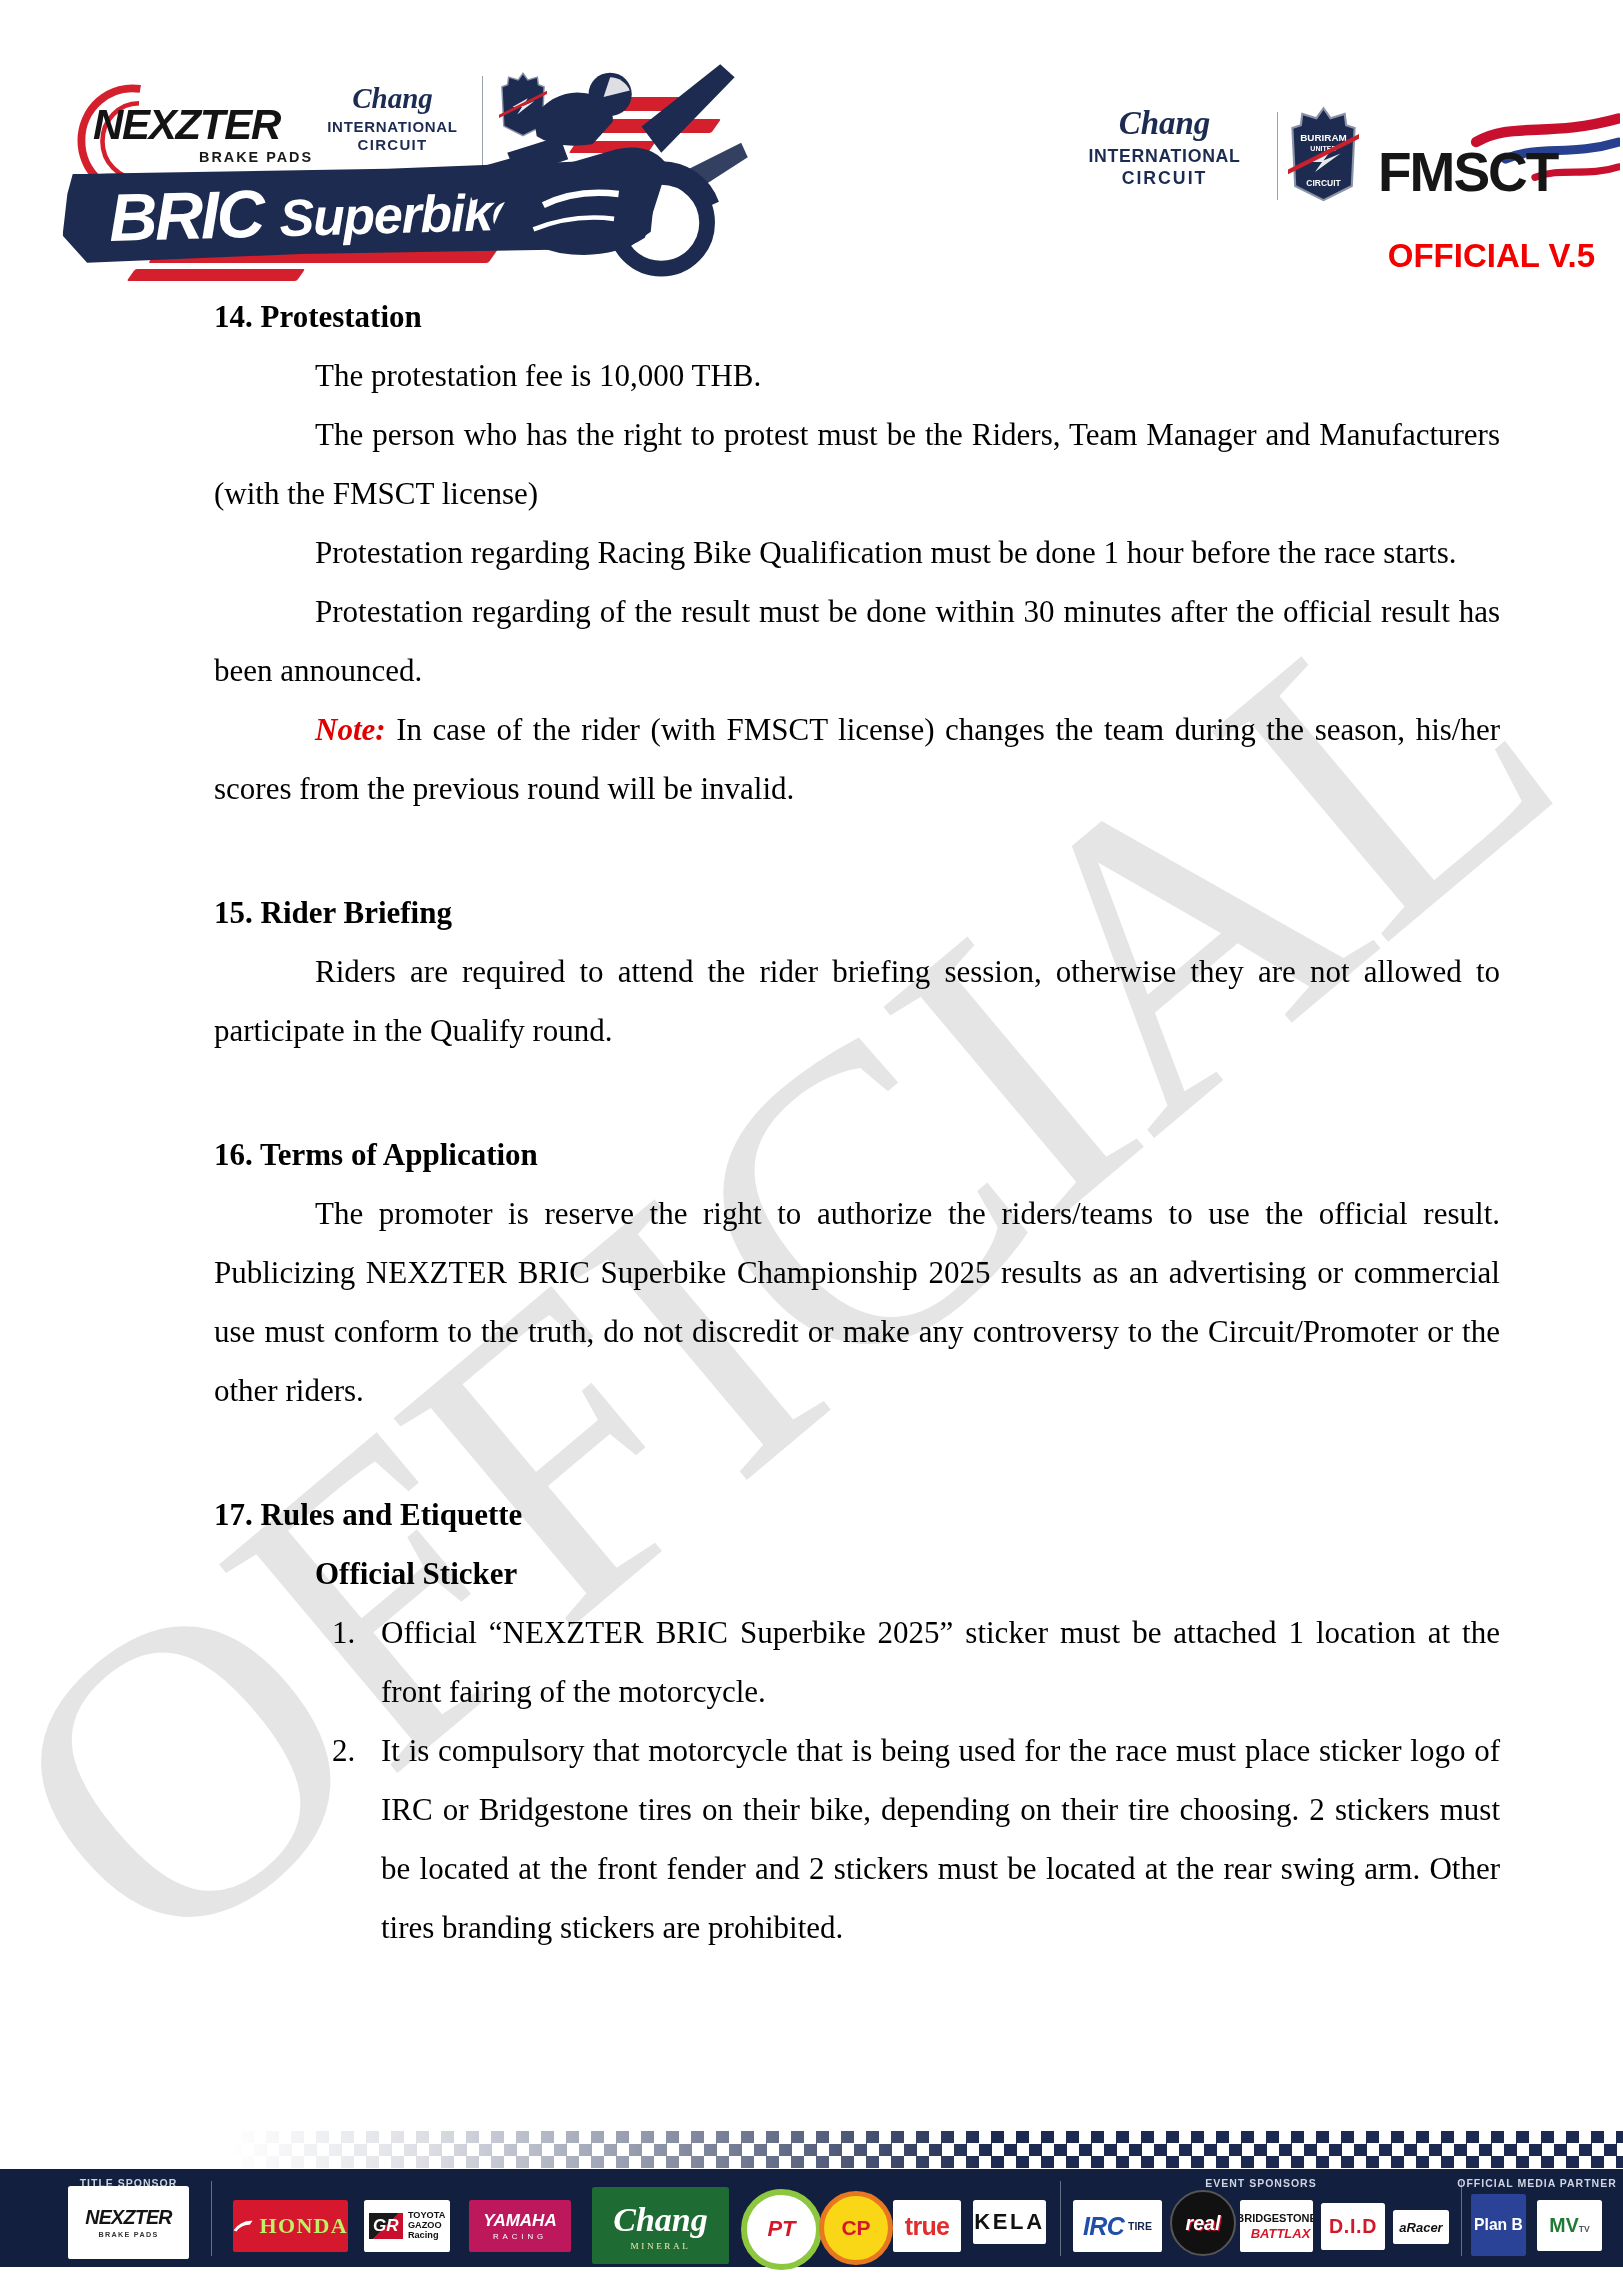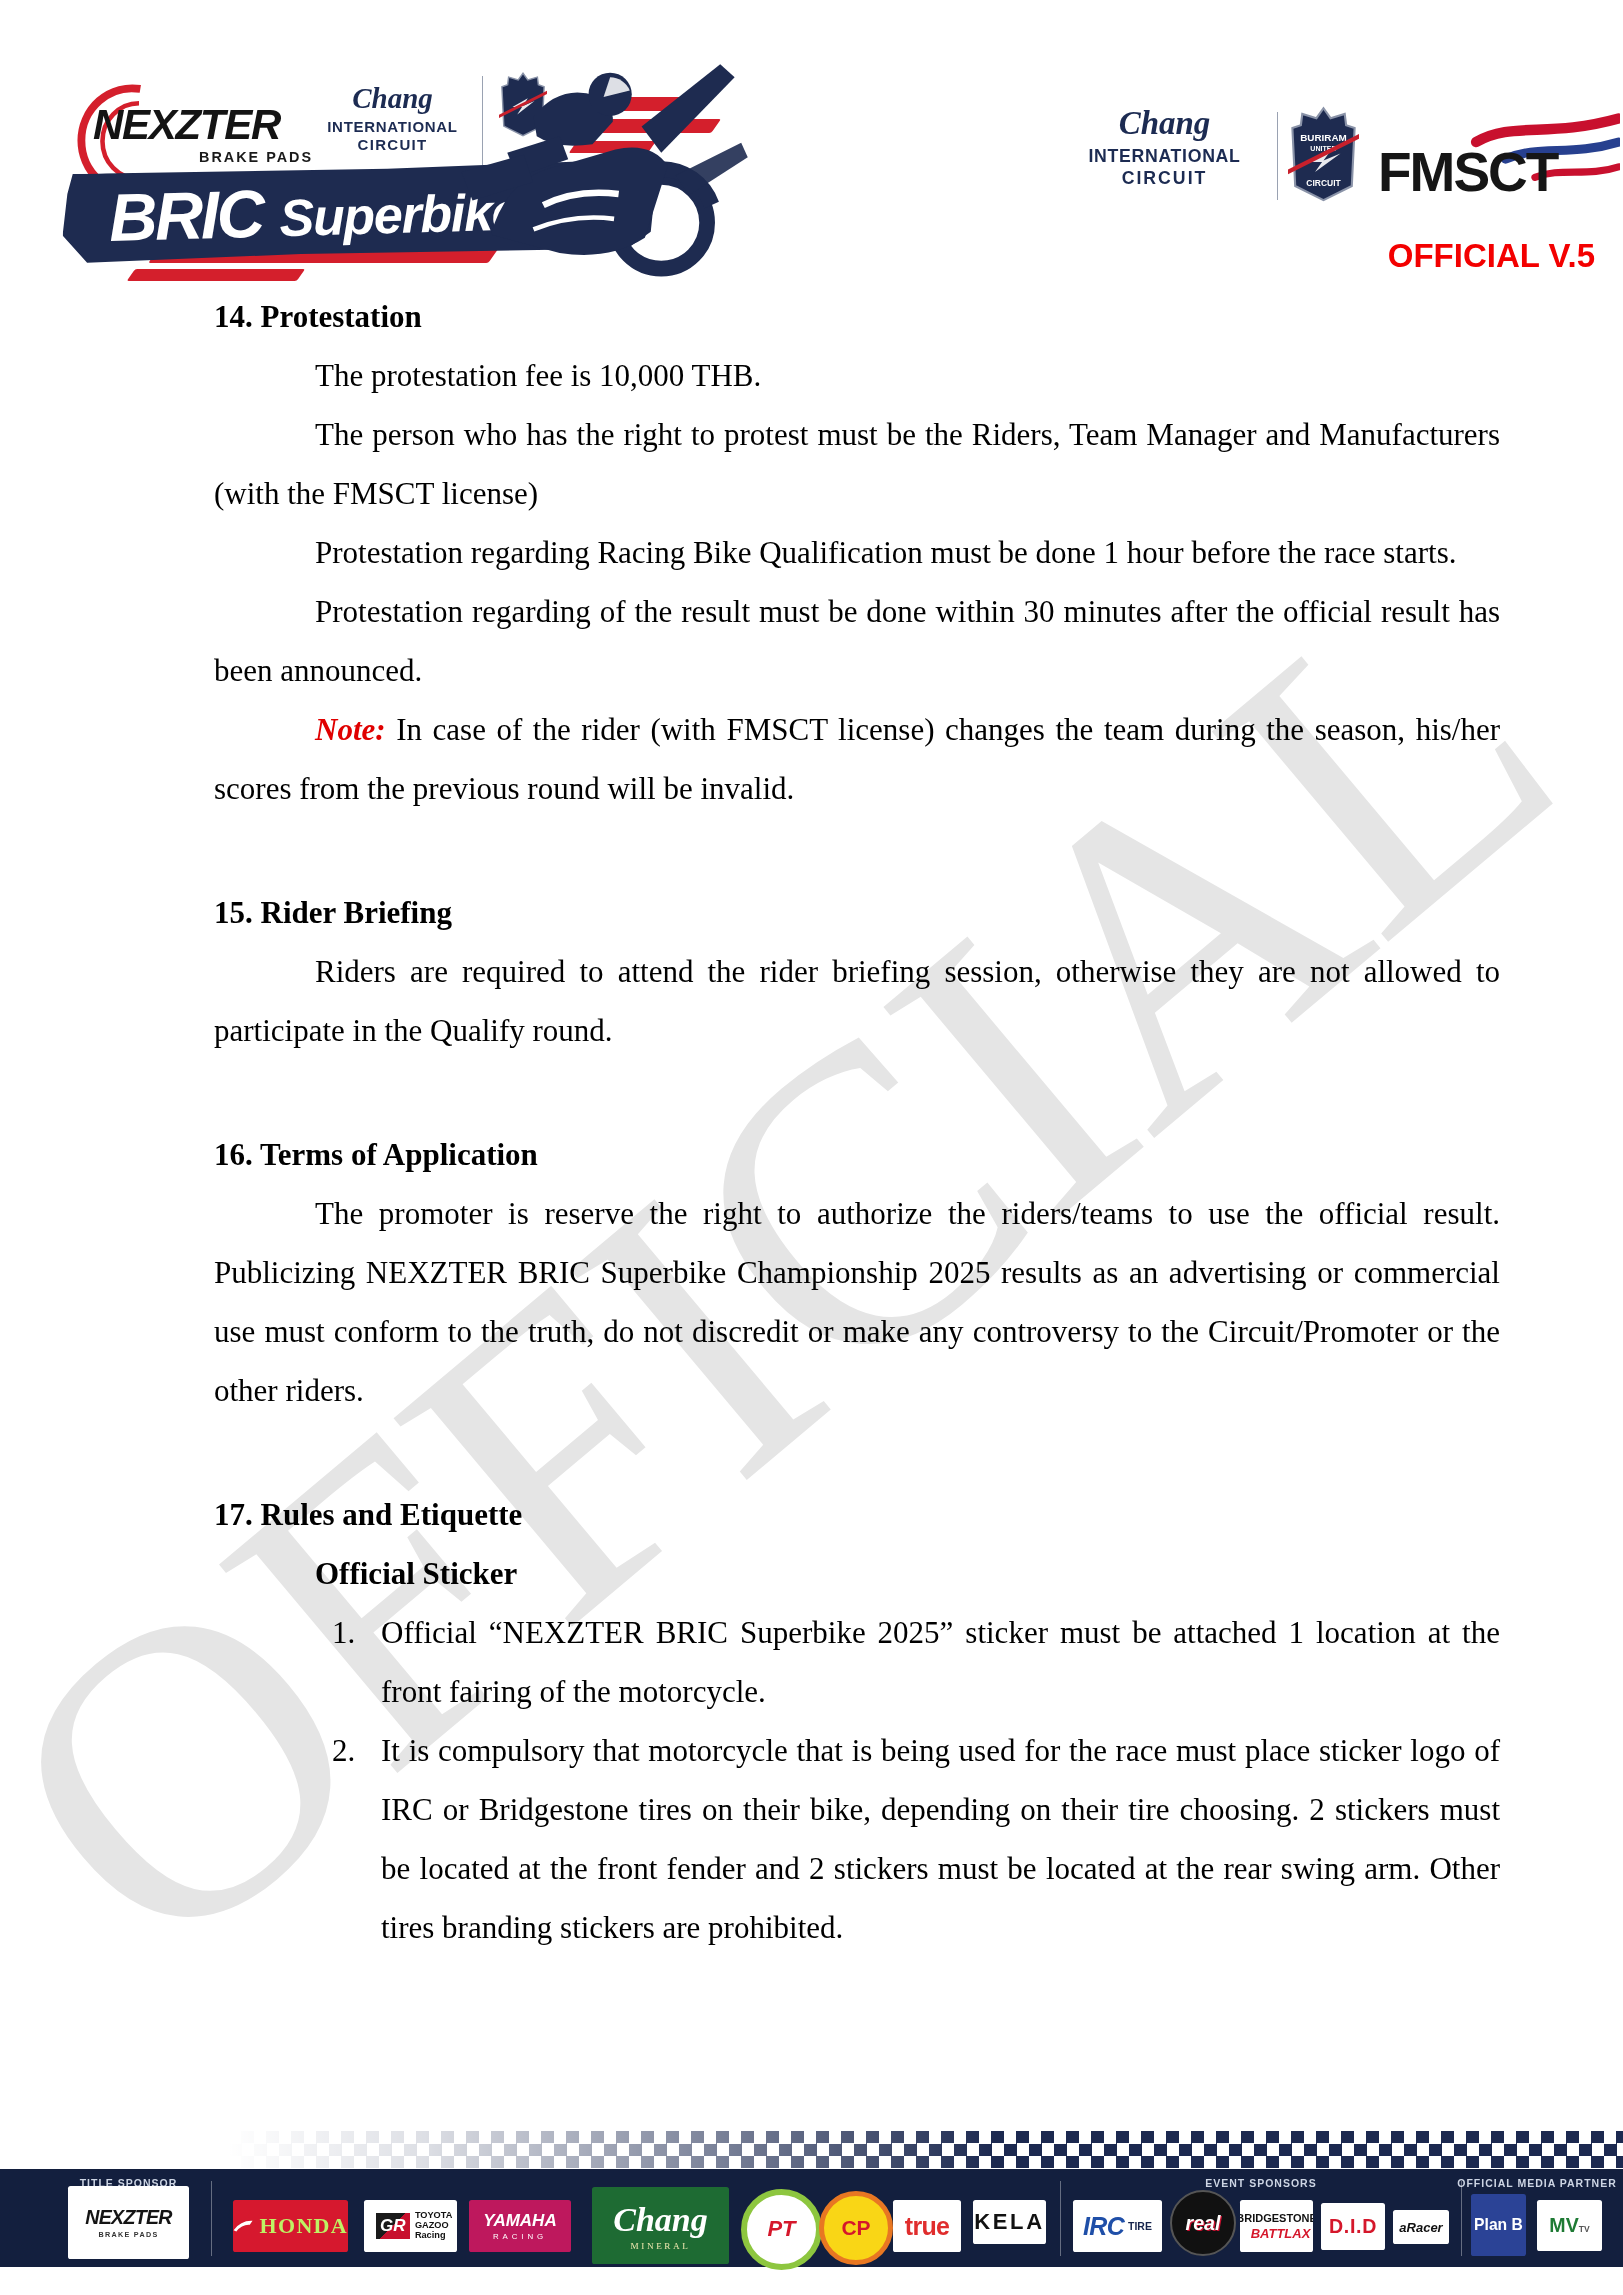--- a/index.html
+++ b/index.html
@@ -258,21 +258,21 @@
       <div class="nxf-sub">BRAKE PADS</div>
     </div>
 
     <div class="lbox honda-box" style="left:233px;top:31px;width:115px;height:52px;">
       <svg width="23.6" height="15.7" viewBox="0 0 36 24">
           <path d="M1,20 Q14,2 35,3 L30,10 Q16,9 6,22 Z" fill="#ffffff"></path>
         </svg>
       <span class="t">HONDA</span>
     </div>
 
-    <div class="lbox gr-box" style="left:364px;top:31px;width:86px;height:52px;padding-left:7px;">
+    <div class="lbox gr-box" style="left:364px;top:31px;width:86px;height:52px;">
       <div class="row">
         <div class="gr-mark">GR</div>
         <div class="gr-lines">
           <div>TOYOTA</div>
           <div>GAZOO</div>
           <div>Racing</div>
         </div>
       </div>
     </div>
 

